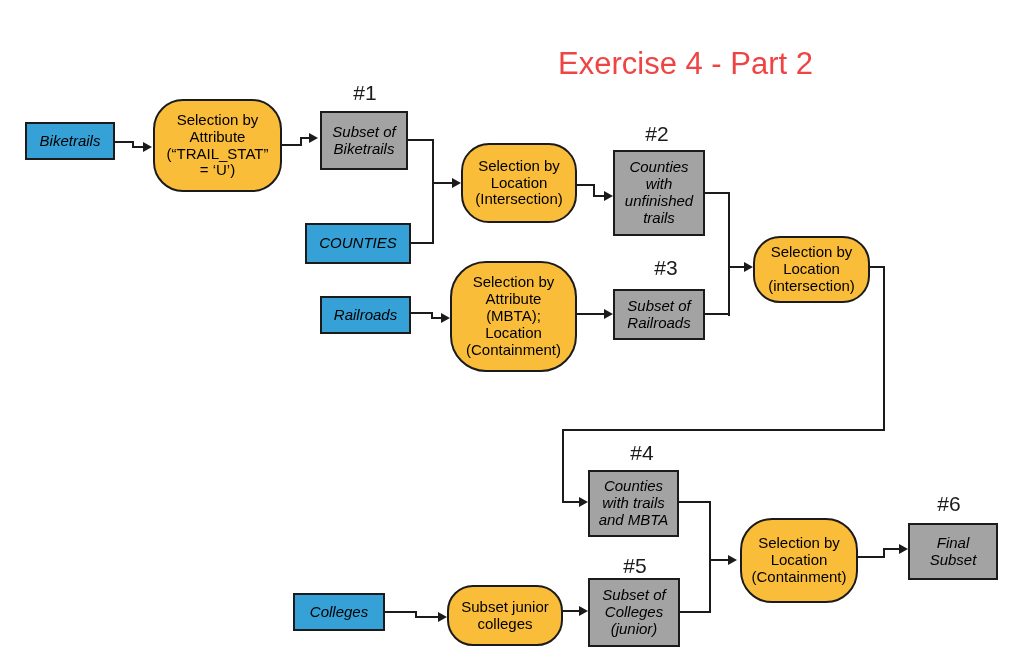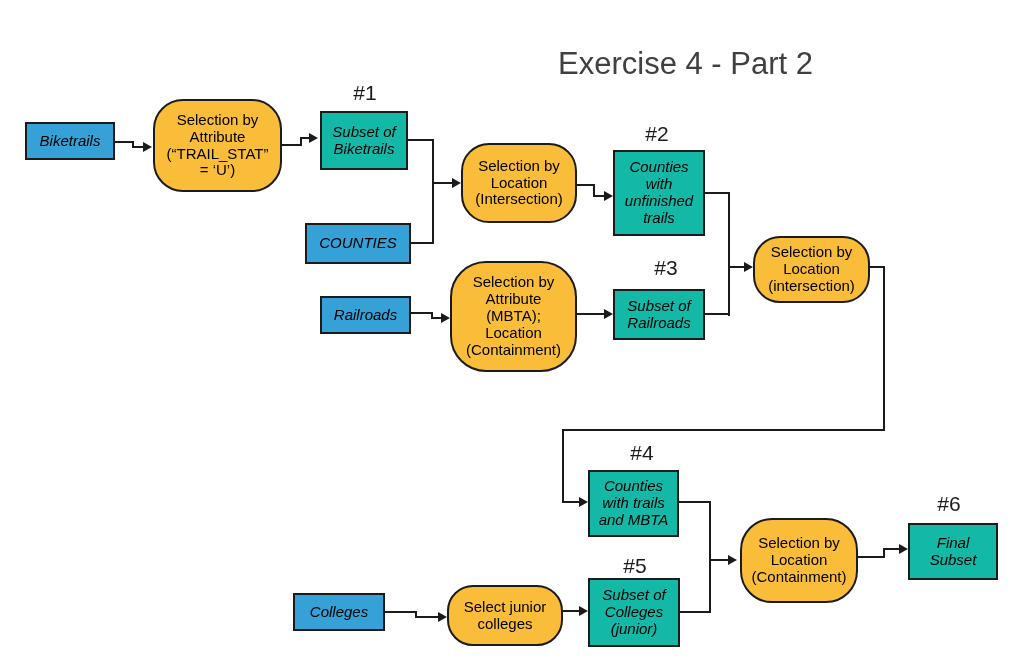--- a/index.html
+++ b/index.html
@@ -1,29 +1,29 @@
 <!DOCTYPE html>
 <html><head>
 <meta charset="utf-8">
 <style>
   html,body{margin:0;padding:0;background:#ffffff;}
   #canvas{
     position:relative;width:1024px;height:672px;background:#ffffff;overflow:hidden;
     font-family:"Liberation Sans", sans-serif;color:#111;
   }
   .title{
-    position:absolute;font-size:31px;color:#404040;white-space:nowrap;
+    position:absolute;font-size:31px;color:#ef4444;white-space:nowrap;
   }
   .node{
     position:absolute;box-sizing:border-box;border:2px solid #1b1b1b;
     display:flex;align-items:center;justify-content:center;text-align:center;
     font-size:15px;line-height:1.13;white-space:pre-line;color:#000;
   }
   .input{background:#35A1D7;font-style:italic;}
-  .output{background:#14b8a6;font-style:italic;}
+  .output{background:#a3a3a3;font-style:italic;}
   .process{background:#FABD3A;}
   .steplabel{
     position:absolute;font-size:21px;color:#1b1b1b;transform:translateX(-50%);
     white-space:nowrap;
   }
   .seg{position:absolute;background:#1b1b1b;}
   .arrowhead{
     position:absolute;width:0;height:0;
     border-top:5px solid transparent;border-bottom:5px solid transparent;
     border-left:9px solid #1b1b1b;
@@ -56,21 +56,21 @@
 Location
 (Intersection)</div>
   <div class="node process" style="left:450px;top:261px;width:127px;height:111px;border-radius:36px">Selection by
 Attribute
 (MBTA);
 Location
 (Containment)</div>
   <div class="node process" style="left:753px;top:236px;width:117px;height:67px;border-radius:27px">Selection by
 Location
 (intersection)</div>
-  <div class="node process" style="left:447px;top:585px;width:116px;height:61px;border-radius:26px">Select junior
+  <div class="node process" style="left:447px;top:585px;width:116px;height:61px;border-radius:26px">Subset junior
 colleges</div>
   <div class="node process" style="left:740px;top:518px;width:118px;height:85px;border-radius:32px">Selection by
 Location
 (Containment)</div>
 
   <div class="node output" style="left:320px;top:111px;width:88px;height:59px">Subset of
 Biketrails</div>
   <div class="node output" style="left:613px;top:150px;width:92px;height:86px">Counties
 with
 unfinished

